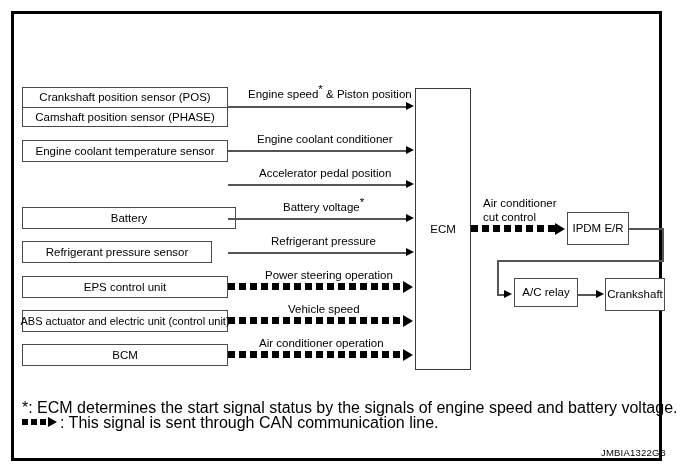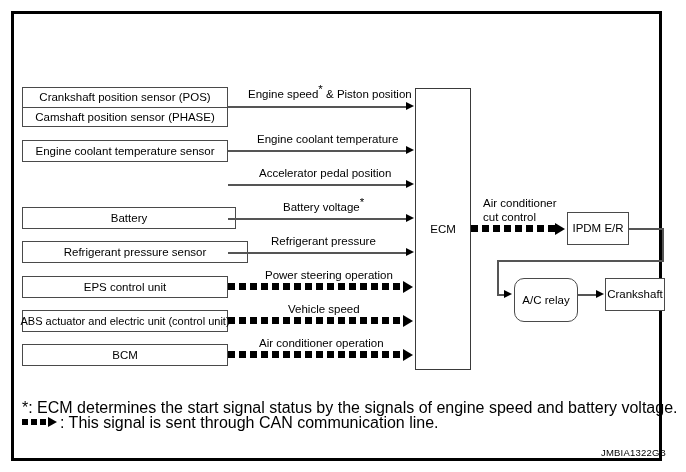--- a/index.html
+++ b/index.html
@@ -158,21 +158,21 @@
 
   <div class="box" style="left:22px;top:140px;width:206px;height:22px;">
     <span>Engine coolant temperature sensor</span>
   </div>
 
 
   <div class="box" style="left:22px;top:207px;width:214px;height:22px;">
     <span>Battery</span>
   </div>
 
-  <div class="box" style="left:22px;top:241px;width:226px;height:22px;">
+  <div class="box" style="left:22px;top:241px;width:190px;height:22px;">
     <span>Refrigerant pressure sensor</span>
   </div>
 
   <div class="box" style="left:22px;top:276px;width:206px;height:22px;">
     <span>EPS control unit</span>
   </div>
 
   <div class="box" style="left:22px;top:310px;width:206px;height:22px;font-size:11px;">
     <span>ABS actuator and electric unit (control unit)</span>
   </div>
@@ -180,21 +180,21 @@
   <div class="box" style="left:22px;top:344px;width:206px;height:22px;">
     <span>BCM</span>
   </div>
 
   <div class="line" style="left:228px;top:106px;width:180px;"></div>
   <div class="arrow-r" style="left:406px;top:102px;"></div>
   <div class="sig-label" style="left:248px;top:88px;"><span>Engine speed</span><span class="star">*</span><span> &amp; Piston position</span></div>
 
   <div class="line" style="left:228px;top:150px;width:180px;"></div>
   <div class="arrow-r" style="left:406px;top:146px;"></div>
-  <div class="sig-label" style="left:257px;top:133px;">Engine coolant temperature</div>
+  <div class="sig-label" style="left:257px;top:133px;">Engine coolant conditioner</div>
 
   <div class="line" style="left:228px;top:184px;width:180px;"></div>
   <div class="arrow-r" style="left:406px;top:180px;"></div>
   <div class="sig-label" style="left:259px;top:167px;">Accelerator pedal position</div>
 
   <div class="line" style="left:228px;top:218px;width:180px;"></div>
   <div class="arrow-r" style="left:406px;top:214px;"></div>
   <div class="sig-label" style="left:283px;top:201px;"><span>Battery voltage</span><span class="star">*</span></div>
 
   <div class="line" style="left:228px;top:252px;width:180px;"></div>
@@ -219,21 +219,21 @@
 
   <div class="canline" style="left:471px;top:225px;width:86px;"></div>
   <div class="arrow-r big" style="left:555px;top:223px;"></div>
   <div class="multiline" style="left:483px;top:196px;">Air conditioner
 cut control</div>
 
   <div class="box" style="left:567px;top:212px;width:62px;height:33px;">
     <span>IPDM E/R</span>
   </div>
 
-  <div class="box" style="left:514px;top:278px;width:64px;height:44px;border-radius:10px;">
+  <div class="box" style="left:514px;top:278px;width:64px;height:29px;">
     <span>A/C relay</span>
   </div>
 
   <div class="box" style="left:605px;top:278px;width:60px;height:33px;">
     <span>Crankshaft</span>
   </div>
 
   <div class="line" style="left:629px;top:228px;width:35px;"></div>
   <div class="vline" style="left:662px;top:228px;height:33px;"></div>
   <div class="line" style="left:497px;top:260px;width:167px;"></div>

